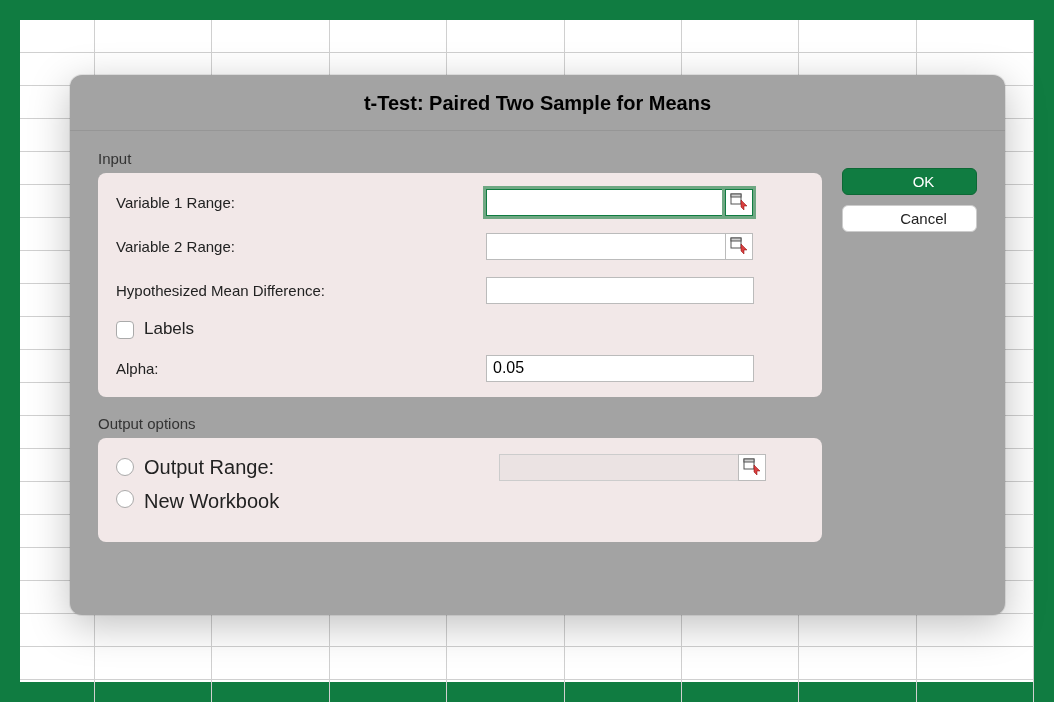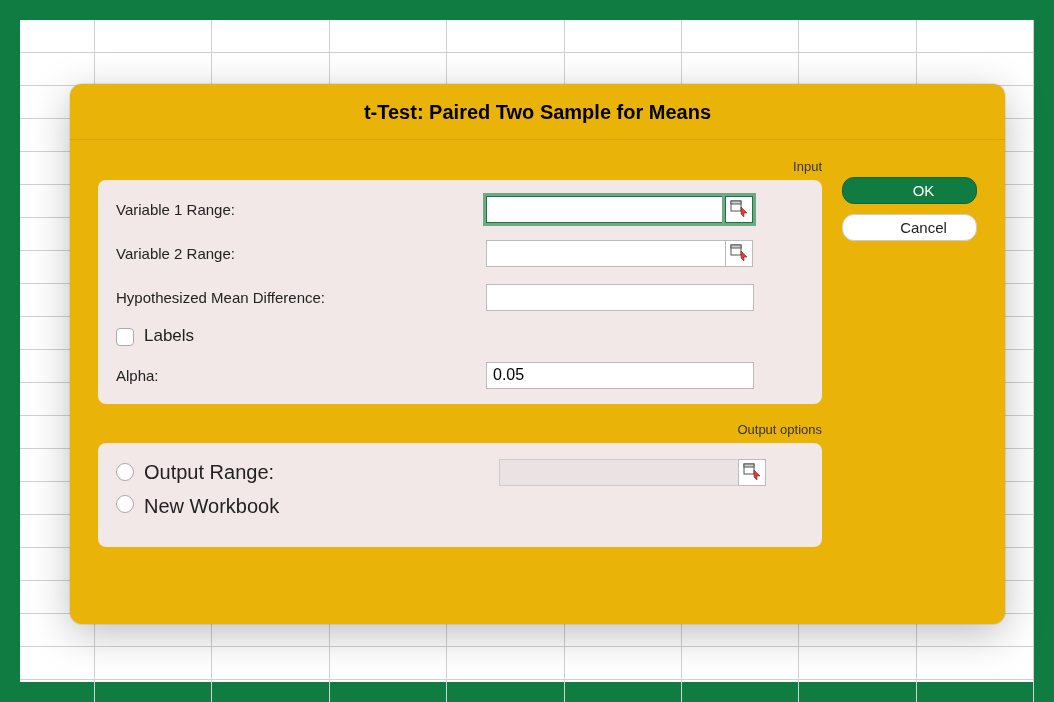--- a/index.html
+++ b/index.html
@@ -29,25 +29,25 @@
       grid-auto-rows: 33px;
     }
     
     .spreadsheet-bg .cell {
       border-right: 1px solid #d0d0d0;
       border-bottom: 1px solid #d0d0d0;
     }
     
     .dialog {
       position: absolute;
-      top: 84px;
+      top: 75px;
       left: 70px;
       width: 935px;
       height: 540px;
-      background: #eab308;
+      background: #a3a3a3;
       border-radius: 12px;
       box-shadow: 0 10px 40px rgba(0,0,0,0.25), 0 0 0 1px rgba(0,0,0,0.08);
       overflow: hidden;
     }
     
     .dialog-title {
       text-align: center;
       font-size: 20px;
       font-weight: 700;
       padding: 17px 0 15px;
@@ -67,25 +67,24 @@
     
     .side-buttons {
       width: 135px;
       display: flex;
       flex-direction: column;
       gap: 10px;
       padding-top: 22px;
     }
     
     .section-label {
-      font-size: 13px;
+      font-size: 15px;
       color: #333;
       margin-bottom: 6px;
       margin-top: 4px;
-      text-align: right;
     }
     
     .section-panel {
       background: #f2e8e8;
       border-radius: 8px;
       padding: 14px 18px;
       margin-bottom: 18px;
     }
     
     .form-row {
@@ -215,21 +214,21 @@
     }
     
     .radio-label {
       font-size: 20px;
       color: #222;
       flex: 0 0 340px;
     }
     
     .btn {
       height: 27px;
-      border-radius: 12px;
+      border-radius: 6px;
       font-size: 15px;
       border: 1px solid #ccc;
       cursor: pointer;
       background: #fff;
       color: #222;
       padding-left: 28px;
     }
     
     .btn.primary {
       background: #107c41;

